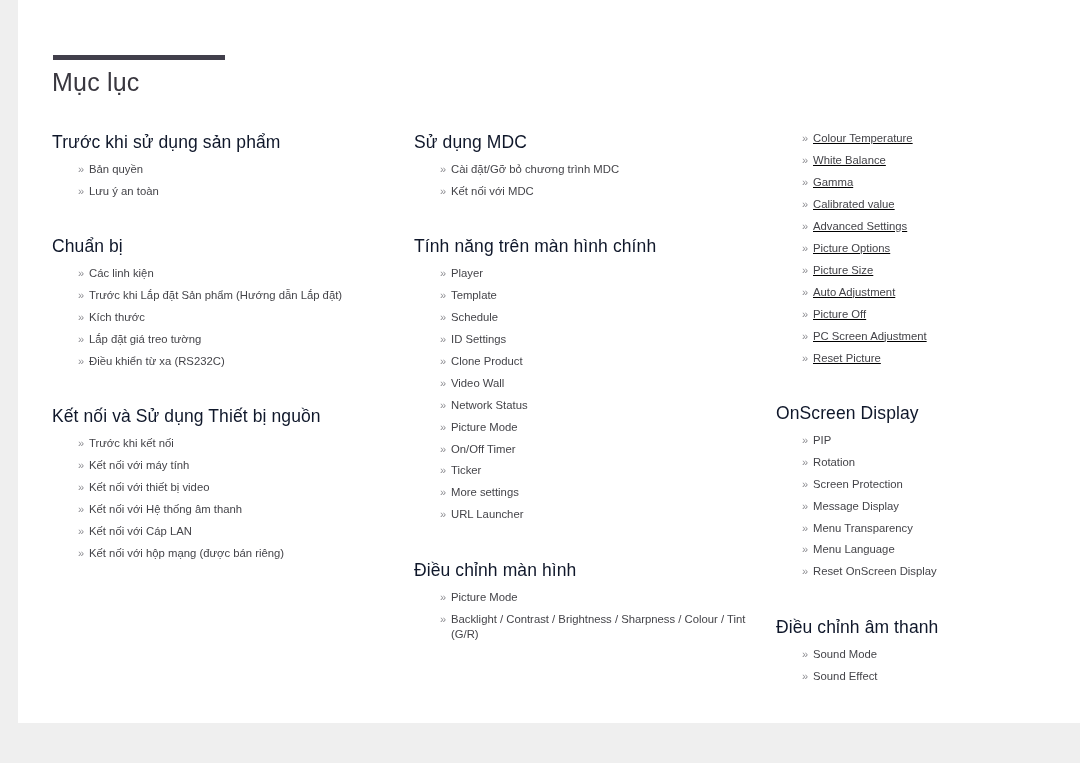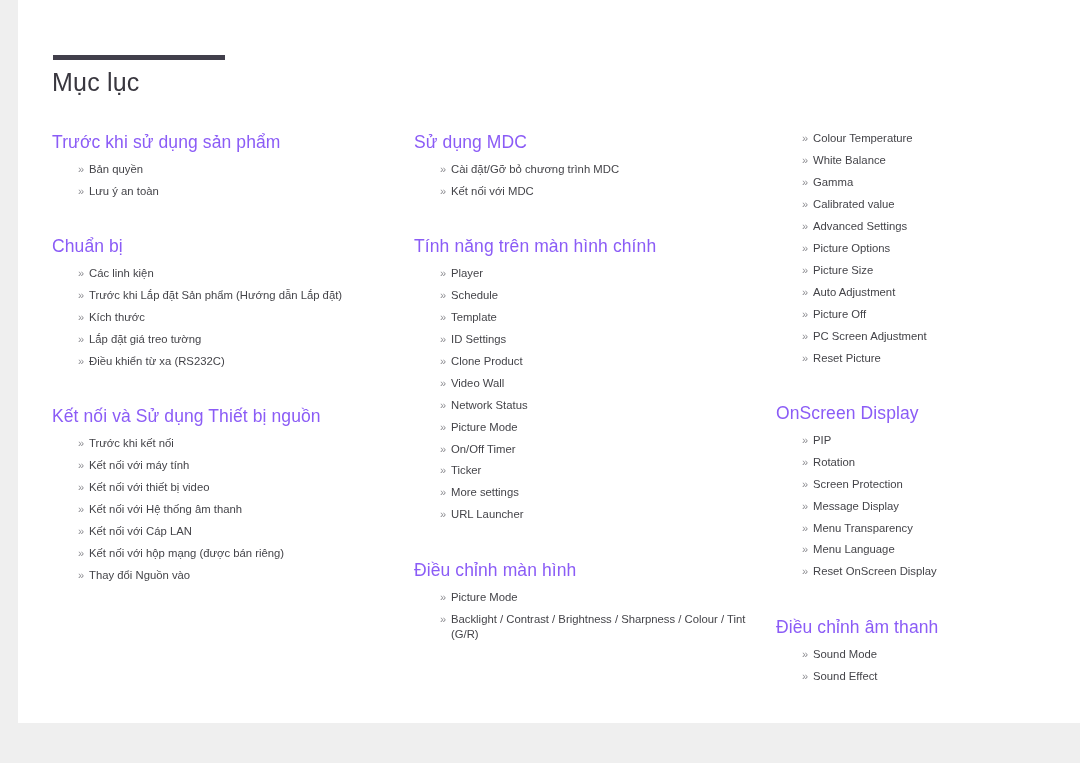--- a/index.html
+++ b/index.html
@@ -52,21 +52,21 @@
     box-sizing: border-box;
   }
   .col-1 { width: 362px; padding-right: 24px; }
   .col-2 { width: 362px; padding-right: 24px; }
   .col-3 { width: 261px; }
 
   .section {
     margin-bottom: 10px;
   }
   .section-heading {
-    color: #8b5cf6;
+    color: #0f172a;
     font-size: 17.5px;
     font-weight: normal;
     line-height: 1.36;
     margin: 0 0 7px 0;
     letter-spacing: 0.1px;
   }
   .section.gap-top { margin-top: 36px; }
 
   ul.toc-list {
     list-style: none;
@@ -86,20 +86,21 @@
     content: "\00BB";
     position: absolute;
     left: 0;
     top: 0;
     color: #8d8d92;
     font-size: 11px;
   }
   
   .continued-list {
     padding-left: 26px;
+    text-decoration: underline;
   }
 </style>
 </head>
 <body>
 
 <div class="page">
 
   <div class="title-rule"></div>
   <h1 class="page-title">Mục lục</h1>
 
@@ -124,38 +125,37 @@
         </div>
         <div class="section gap-top">
           <h2 class="section-heading">Kết nối và Sử dụng Thiết bị nguồn</h2>
           <ul class="toc-list">
             <li class="toc-item">Trước khi kết nối</li>
             <li class="toc-item">Kết nối với máy tính</li>
             <li class="toc-item">Kết nối với thiết bị video</li>
             <li class="toc-item">Kết nối với Hệ thống âm thanh</li>
             <li class="toc-item">Kết nối với Cáp LAN</li>
             <li class="toc-item">Kết nối với hộp mạng (được bán riêng)</li>
-            <li class="toc-item">Thay đổi Nguồn vào</li>
           </ul>
         </div>
       </div>
     <div class="col col-2">
         <div class="section">
           <h2 class="section-heading">Sử dụng MDC</h2>
           <ul class="toc-list">
             <li class="toc-item">Cài đặt/Gỡ bỏ chương trình MDC</li>
             <li class="toc-item">Kết nối với MDC</li>
           </ul>
         </div>
         <div class="section gap-top">
           <h2 class="section-heading">Tính năng trên màn hình chính</h2>
           <ul class="toc-list">
             <li class="toc-item">Player</li>
+            <li class="toc-item">Template</li>
             <li class="toc-item">Schedule</li>
-            <li class="toc-item">Template</li>
             <li class="toc-item">ID Settings</li>
             <li class="toc-item">Clone Product</li>
             <li class="toc-item">Video Wall</li>
             <li class="toc-item">Network Status</li>
             <li class="toc-item">Picture Mode</li>
             <li class="toc-item">On/Off Timer</li>
             <li class="toc-item">Ticker</li>
             <li class="toc-item">More settings</li>
             <li class="toc-item">URL Launcher</li>
           </ul>

